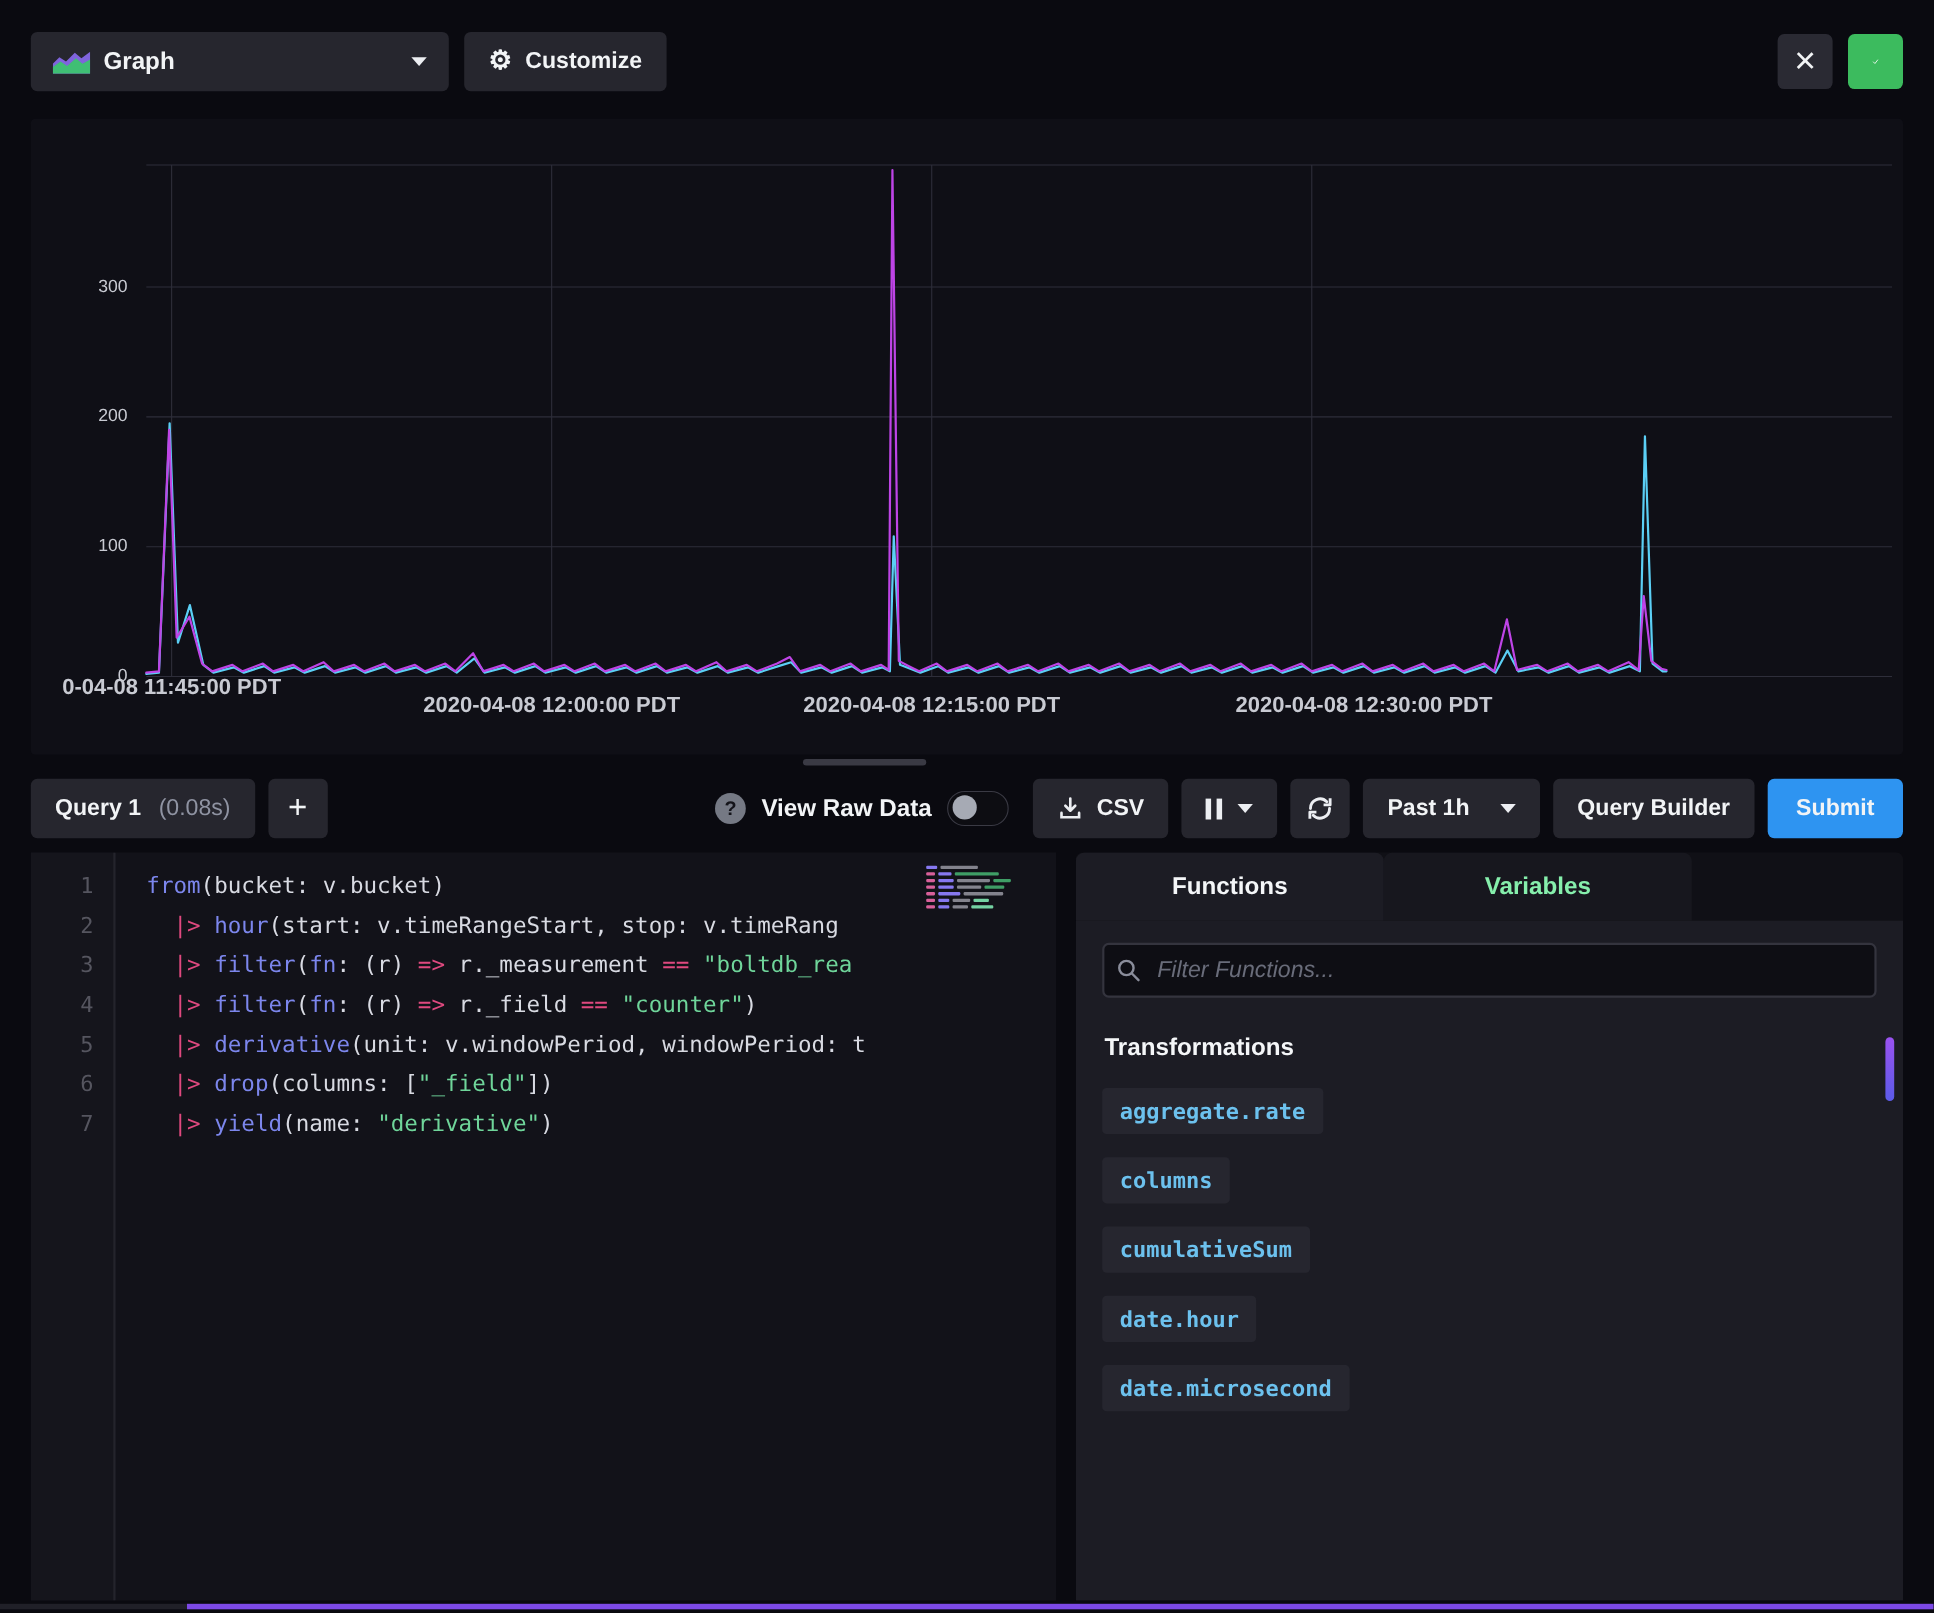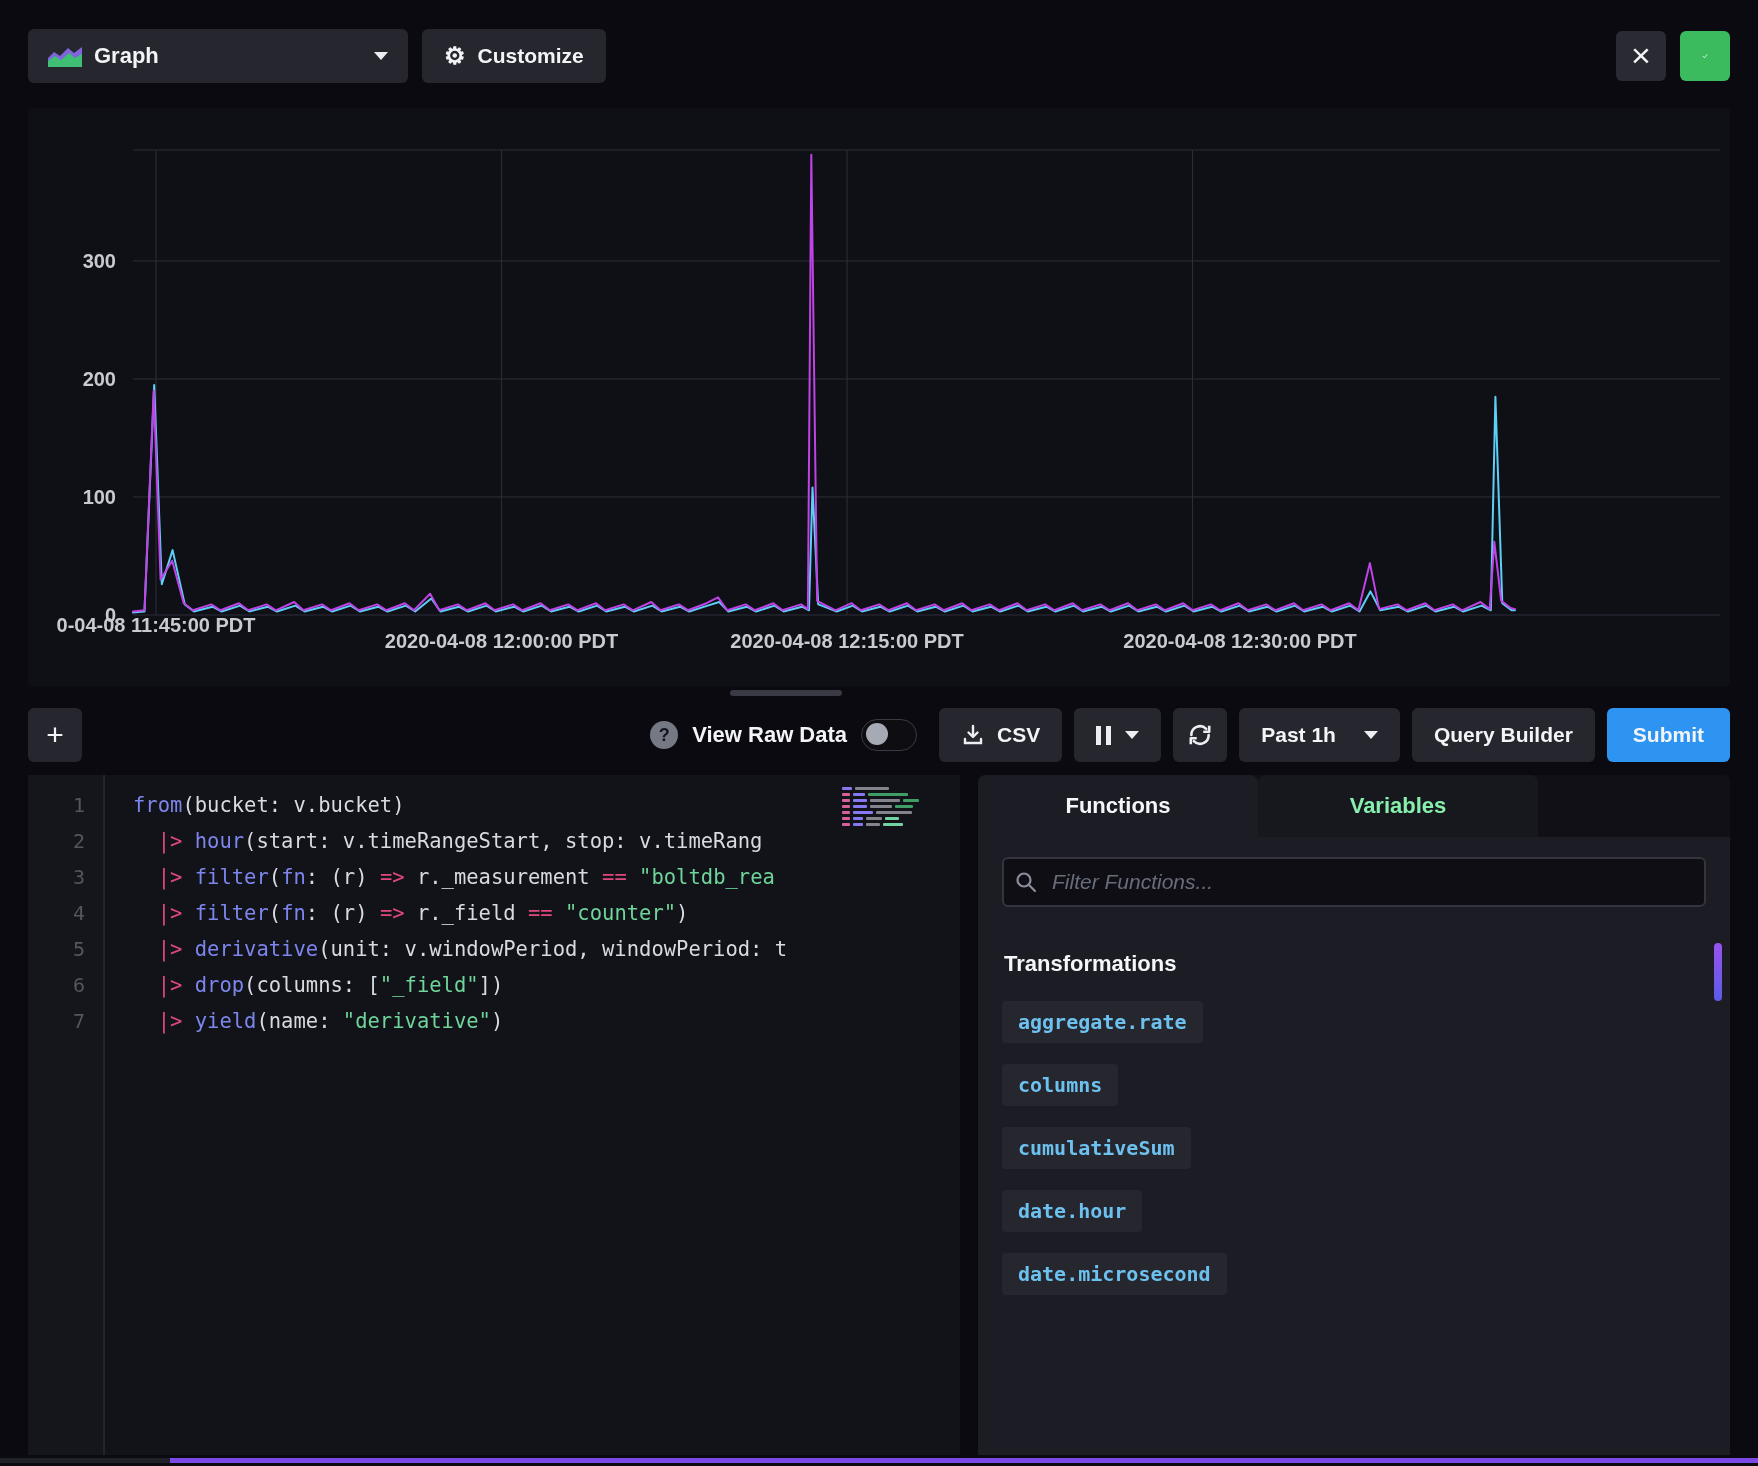--- a/index.html
+++ b/index.html
@@ -19,21 +19,21 @@
   .spacer{flex:1;}
   .square{width:54px;padding:0;}
   .cancel{width:50px;height:50px;background:#2A2A33;}
   .xicon{font-size:34px;font-weight:400;line-height:1;margin-top:-3px;}
   .confirm{width:50px;height:50px;background:#3CBB5E;}
 
   
   .chart-panel{position:absolute;top:108px;left:28px;width:1702px;height:578px;background:#0F0F16;border-radius:4px;overflow:hidden;}
   .chart-panel svg{position:absolute;left:0;top:0;}
   .grid{stroke:#2E2E3A;stroke-width:1;}
-  .ylabel{position:absolute;width:80px;text-align:right;font-size:20px;font-weight:700;color:#C8CAD2;height:26px;line-height:26px;}
+  .ylabel{position:absolute;width:80px;text-align:right;font-size:16px;font-weight:400;color:#C8CAD2;height:26px;line-height:26px;}
   .xlabel{position:absolute;transform:translateX(-50%);font-size:20px;font-weight:700;color:#C8CAD2;white-space:nowrap;}
   .drag-handle{position:absolute;top:690px;left:730px;width:112px;height:6px;border-radius:3px;background:#3A3A44;}
 
   
   .query-toolbar{position:absolute;top:708px;left:28px;right:28px;height:54px;display:flex;align-items:center;gap:12px;}
   .qtime{color:#8F93A2;font-weight:400;margin-left:4px;}
   .plus span{font-size:30px;font-weight:400;line-height:1;}
   .raw-group{display:flex;align-items:center;gap:14px;margin-right:10px;}
   .qmark{width:28px;height:28px;border-radius:50%;background:#757984;color:#14141A;font-weight:700;font-size:18px;
          display:flex;align-items:center;justify-content:center;}
@@ -66,21 +66,21 @@
   .fn-panel{position:absolute;left:978px;top:775px;width:752px;height:680px;background:#101016;border-radius:6px 6px 0 0;overflow:hidden;}
   .tabs{display:flex;height:62px;}
   .tab{width:280px;display:flex;align-items:center;justify-content:center;font-size:22px;font-weight:700;
        color:#86efac;background:#17171E;border-radius:8px 8px 0 0;cursor:pointer;}
   .tab.active{background:#1C1C24;color:#F4F6F8;}
   .panel-body{position:absolute;top:62px;left:0;right:0;bottom:0;background:#1C1C24;padding:20px 24px;box-sizing:border-box;}
   .search{position:relative;height:50px;border:2px solid #34343E;border-radius:6px;background:#0E0E14;
           display:flex;align-items:center;padding:0 10px;gap:12px;box-sizing:border-box;}
   .search input{flex:1;background:transparent;border:none;outline:none;color:#E8EAF0;font-size:21px;font-family:"Liberation Sans",sans-serif;}
   .search input::placeholder{color:#696C7A;font-style:italic;}
-  .cat{margin:44px 2px 24px;font-size:22px;font-weight:700;color:#F4F6F8;}
+  .cat{margin:32px 2px 24px;font-size:22px;font-weight:700;color:#F4F6F8;}
   .chip{display:table;background:#26262F;border-radius:4px;padding:9px 16px;margin-bottom:21px;
         font-family:"DejaVu Sans Mono",monospace;font-size:20px;font-weight:700;color:#6CC1EE;cursor:pointer;}
   .scrollbar{position:absolute;right:8px;top:168px;width:8px;height:58px;border-radius:4px;
              background:linear-gradient(180deg,#9A52F0,#5B5BE8);}
 
   
   .bottom-bar{position:absolute;left:0;right:0;bottom:3px;height:5px;display:flex;}
   .seg-left{width:170px;background:#202028;}
   .seg-right{flex:1;background:#7C49E6;}
 </style>
@@ -139,20 +139,24 @@
         <div class="xlabel" style="left: 128.033px; top: 506px;">0-04-08 11:45:00 PDT</div>
         <div class="xlabel" style="left: 473.533px; top: 522px;">2020-04-08 12:00:00 PDT</div>
         <div class="xlabel" style="left: 819.033px; top: 522px;">2020-04-08 12:15:00 PDT</div>
         <div class="xlabel" style="left: 1212px; top: 522px;">2020-04-08 12:30:00 PDT</div>
       </div>
   </section>
 
   <div class="drag-handle"></div>
 
   <div class="query-toolbar">
+    <div class="btn">
+      <span>Query 1</span>
+      <span class="qtime">(0.08s)</span>
+    </div>
     <button class="btn square plus">
       <span>+</span>
     </button>
     <div class="spacer"></div>
     <div class="raw-group">
       <span class="qmark">?</span>
       <span class="raw-label">View Raw Data</span>
       <div class="toggle">
         <div class="knob"></div>
       </div>

